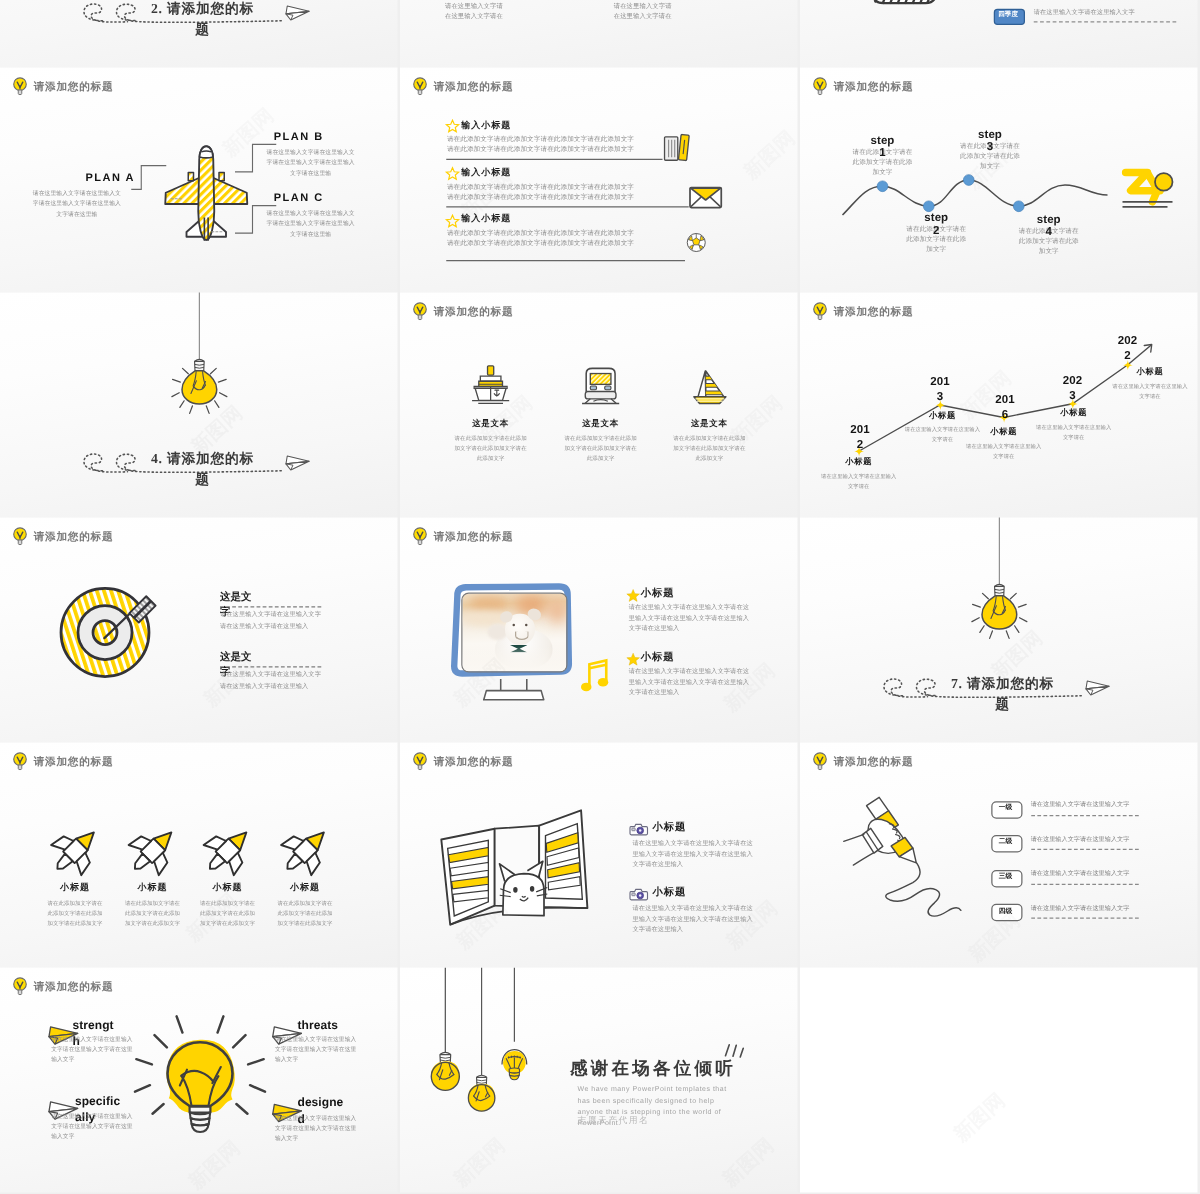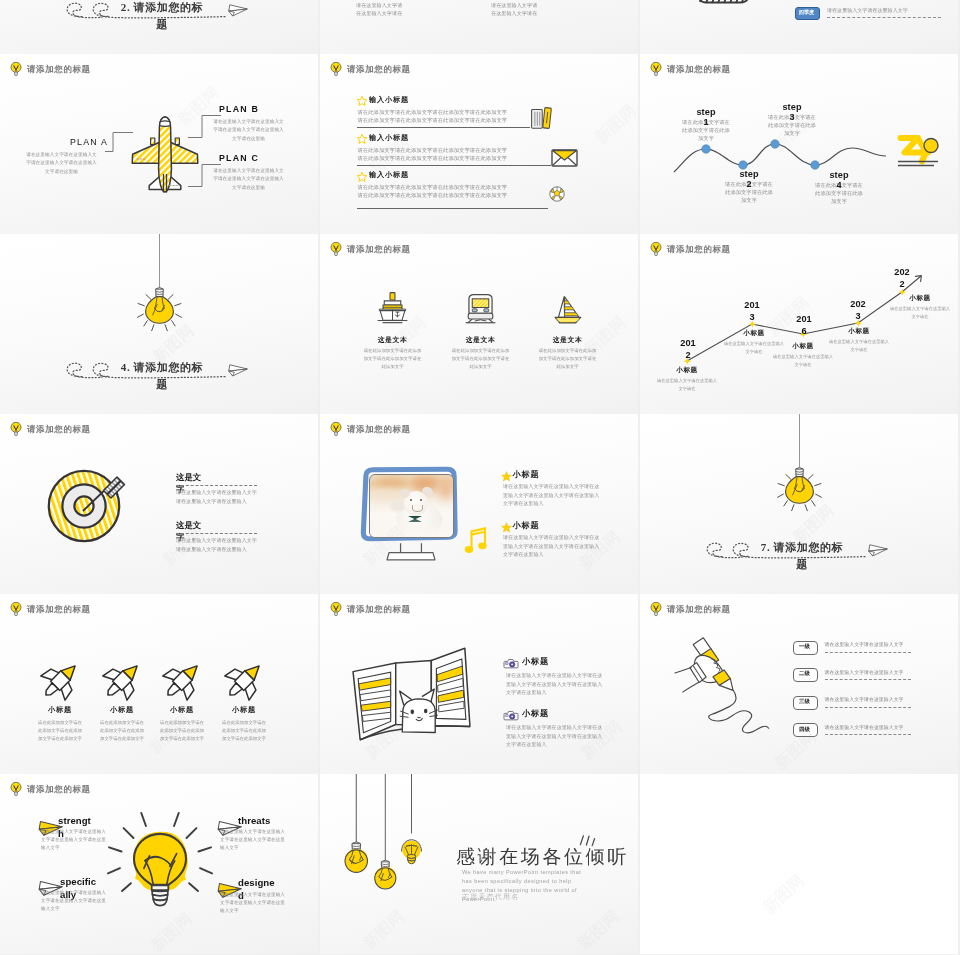--- a/index.html
+++ b/index.html
@@ -99,21 +99,21 @@
   <div class="abs" style="left:188px;top:61px;width:33px;height:23px">
         <svg viewBox="0 0 33 23" width="33" height="23">
           <path d="M0 22.5 L14 22.5 L14 0.5 L33 0.5" fill="none" stroke="#6a6a6a" stroke-width=".9"></path>
         </svg>
       </div>
   <div class="abs" style="left:188px;top:110px;width:33px;height:23px">
         <svg viewBox="0 0 33 23" width="33" height="23">
           <path d="M0 22.5 L14 22.5 L14 0.5 L33 0.5" fill="none" stroke="#6a6a6a" stroke-width=".9"></path>
         </svg>
       </div>
-  <div class="abs cn" style="left:40px;top:84px;font-size:8.8px;line-height:1.1;text-align:right;width:68px;color:#141414;font-weight:400;letter-spacing:1.2px;">PLAN A</div>
+  <div class="abs cn" style="left:40px;top:84px;font-size:8.8px;line-height:1.1;text-align:right;width:68px;color:#141414;font-weight:700;letter-spacing:1.2px;">PLAN A</div>
   <div class="abs cn" style="left:26px;top:97px;font-size:4.67px;line-height:1.78;text-align:center;width:71px;">请在这里输入文字请在这里输入文字请在这里输入文字请在这里输入文字请在这里输</div>
   <div class="abs cn" style="left:219px;top:51px;font-size:8.8px;line-height:1.1;text-align:left;width:70px;color:#141414;font-weight:700;letter-spacing:1.2px;">PLAN B</div>
   <div class="abs cn" style="left:213px;top:64px;font-size:4.67px;line-height:1.78;text-align:center;width:71px;">请在这里输入文字请在这里输入文字请在这里输入文字请在这里输入文字请在这里输</div>
   <div class="abs cn" style="left:219px;top:100px;font-size:8.8px;line-height:1.1;text-align:left;width:70px;color:#141414;font-weight:700;letter-spacing:1.2px;">PLAN C</div>
   <div class="abs cn" style="left:213px;top:113px;font-size:4.67px;line-height:1.78;text-align:center;width:71px;">请在这里输入文字请在这里输入文字请在这里输入文字请在这里输入文字请在这里输</div>
   <div class="wm" style="left:175px;top:42px;font-size:16px;opacity:0.045;transform:rotate(-42deg)">新图网</div>
 </div>
 <div class="slide " style="left:320px;top:54px">
   <div class="shead">
         <span class="bulb-sm">
@@ -801,21 +801,21 @@
           <path d="M15 98.5 q5 -2 10 0 l0 3 q-5 2 -10 0 z" fill="#FFD400" stroke="#4d4d4d" stroke-width="1.1" stroke-linejoin="round"></path>
           <path d="M15.2 101.5 q4.8 2 9.6 0 l0 3 q-4.8 2 -9.6 0 z" fill="#FFD400" stroke="#4d4d4d" stroke-width="1.1" stroke-linejoin="round"></path>
           <path d="M15.5 104.5 q4.5 2 9 0 q-0.5 4.4 -4.5 4.4 q-4 0 -4.5 -4.4 z" fill="#FFD400" stroke="#4d4d4d" stroke-width="1.1" stroke-linejoin="round"></path>
         </svg>
       </div>
   <div class="abs" style="left:258px;top:60px;width:18px;height:13px">
         <svg viewBox="0 0 18 13" width="18" height="13">
           <path d="M2.4 10.6 L5.4 1.8 M8.4 11 L11 2.2 M14.2 11.6 L16.6 4.6" stroke="#4d4d4d" stroke-width="1.3" stroke-linecap="round"></path>
         </svg>
       </div>
-  <div class="abs" style="left:136px;top:72px;font-size:19px;font-weight:400;color:#3a3a3a;letter-spacing:2.6px;line-height:1.2;white-space:nowrap;">感谢在场各位倾听</div>
+  <div class="abs" style="left:136px;top:72px;font-size:14px;font-weight:700;color:#3a3a3a;letter-spacing:2.6px;line-height:1.2;white-space:nowrap;">感谢在场各位倾听</div>
   <div class="abs" style="left:142px;top:94px;width:122px;font-size:5.6px;color:#a3a3a3;letter-spacing:.4px;line-height:1.62;">We have many PowerPoint templates that has been specifically designed to help anyone that is stepping into the world of PowerPoint.</div>
   <div class="abs" style="left:142px;top:119px;font-size:7px;color:#b9b9b9;letter-spacing:1.2px;line-height:1.2;">志愿天产代用名</div>
   <div class="wm" style="left:40px;top:146px;font-size:16px;opacity:0.045;transform:rotate(-42deg)">新图网</div>
   <div class="wm" style="left:255px;top:146px;font-size:16px;opacity:0.045;transform:rotate(-42deg)">新图网</div>
 </div>
 <div class="slide blank" style="left:640px;top:774px">
   <div class="wm" style="left:120px;top:110px;font-size:16px;opacity:0.050;transform:rotate(-42deg)">新图网</div>
 </div>
 </div>
 

